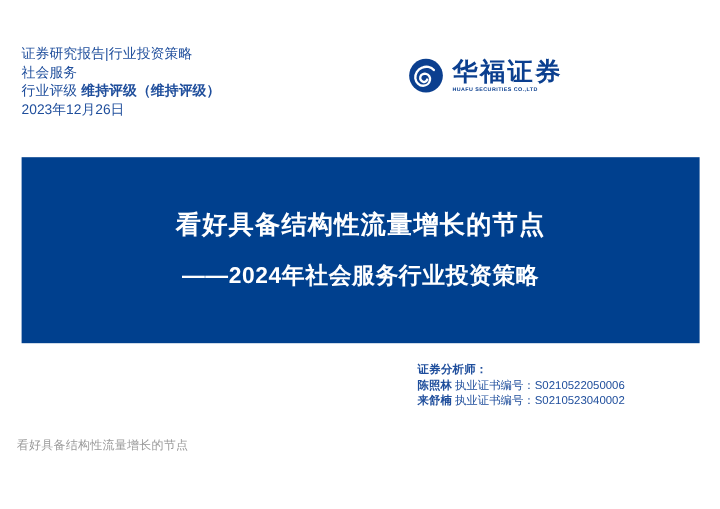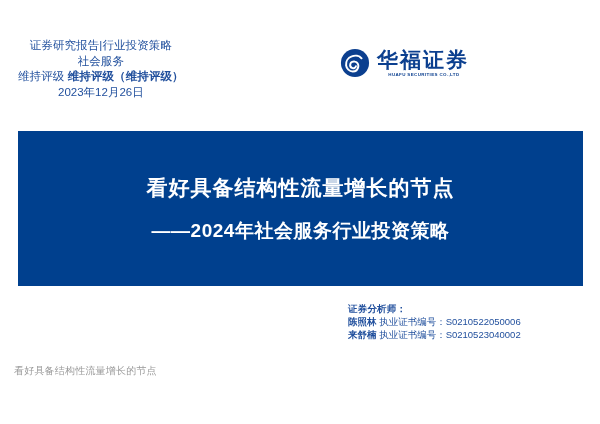--- a/index.html
+++ b/index.html
@@ -24,21 +24,20 @@
     background: #ffffff;
   }
 
   
   .header {
     position: absolute;
     left: 0;
     top: 38px;
     width: 484px;
     height: 80px;
-    text-align: center;
   }
 
   .header-meta {
     position: absolute;
     left: 18px;
     top: 0;
     color: #1f4e9c;
     line-height: 15.5px;
   }
 
@@ -176,21 +175,21 @@
 </head>
 <body>
 
 <div class="page">
 
   <div class="header">
     <div class="header-meta">
       <div class="meta-line">证券研究报告|行业投资策略</div>
       <div class="meta-line">社会服务</div>
       <div class="meta-line rating-line">
-        <span class="rating-label">维持评级</span>
+        <span class="rating-label">行业评级</span>
         <span class="rating-value">维持评级（维持评级）</span>
       </div>
       <div class="meta-line date-line">2023年12月26日</div>
     </div>
 
     <div class="logo">
       <svg class="logo-mark" viewBox="0 0 64 64" aria-hidden="true">
         <circle cx="32" cy="32" r="30" fill="#0b3f8f"></circle>
         <path d="M46 22c-5-6-14-7-21-4-8 3-13 11-12 19 1 7 7 13 14 13 6 0 11-4 12-10 1-5-2-10-7-11-4-1-9 1-10 5-1 4 1 8 5 9 3 1 6-1 7-4" fill="none" stroke="#ffffff" stroke-width="4.2" stroke-linecap="round"></path>
       </svg>

